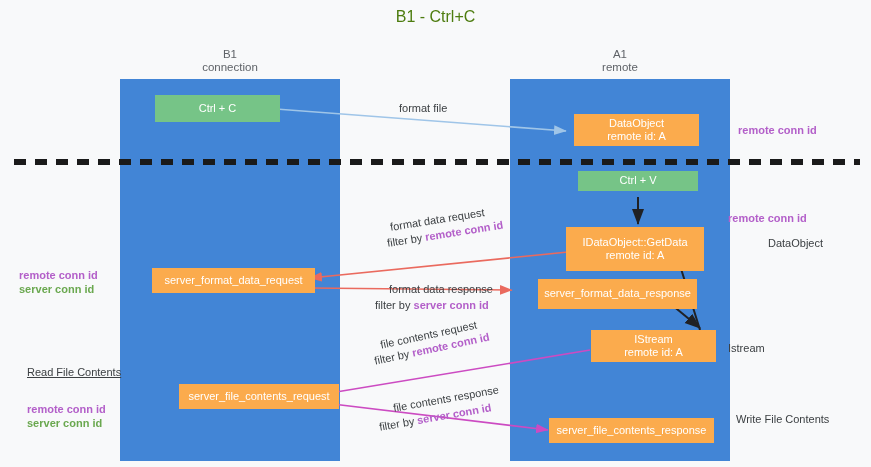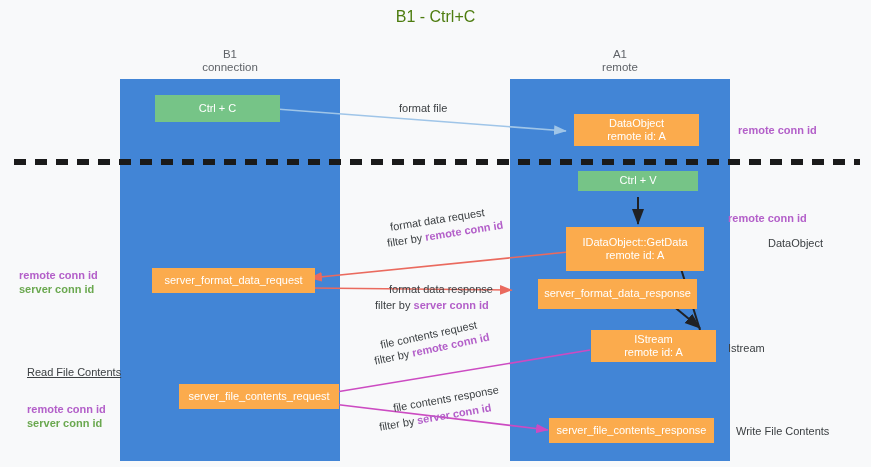--- a/index.html
+++ b/index.html
@@ -165,21 +165,21 @@
 
   <div class="lbl dark rot-c" style="left:392px;top:401px;">file contents response</div>
   <div class="lbl dark rot-c" style="left:378px;top:420px;">
     <span>filter by </span><span class="purple">server conn id</span>
   </div>
 
   <div class="lbl purple" style="left:738px;top:123px;">remote conn id</div>
   <div class="lbl purple" style="left:728px;top:211px;">remote conn id</div>
   <div class="lbl dark" style="left:728px;top:236px;padding-left:40px;">DataObject</div>
   <div class="lbl dark" style="left:728px;top:341px;">Istream</div>
-  <div class="lbl dark" style="left:736px;top:424px;">Write File Contents</div>
+  <div class="lbl dark" style="left:736px;top:412px;">Write File Contents</div>
 
   <div class="lbl purple" style="left:19px;top:268px;">remote conn id</div>
   <div class="lbl green" style="left:19px;top:282px;">server conn id</div>
 
   <div class="lbl dark" style="left:27px;top:365px;text-decoration:underline;">Read File Contents</div>
   <div class="lbl purple" style="left:27px;top:402px;">remote conn id</div>
   <div class="lbl green" style="left:27px;top:416px;">server conn id</div>
 
 </div>
 

